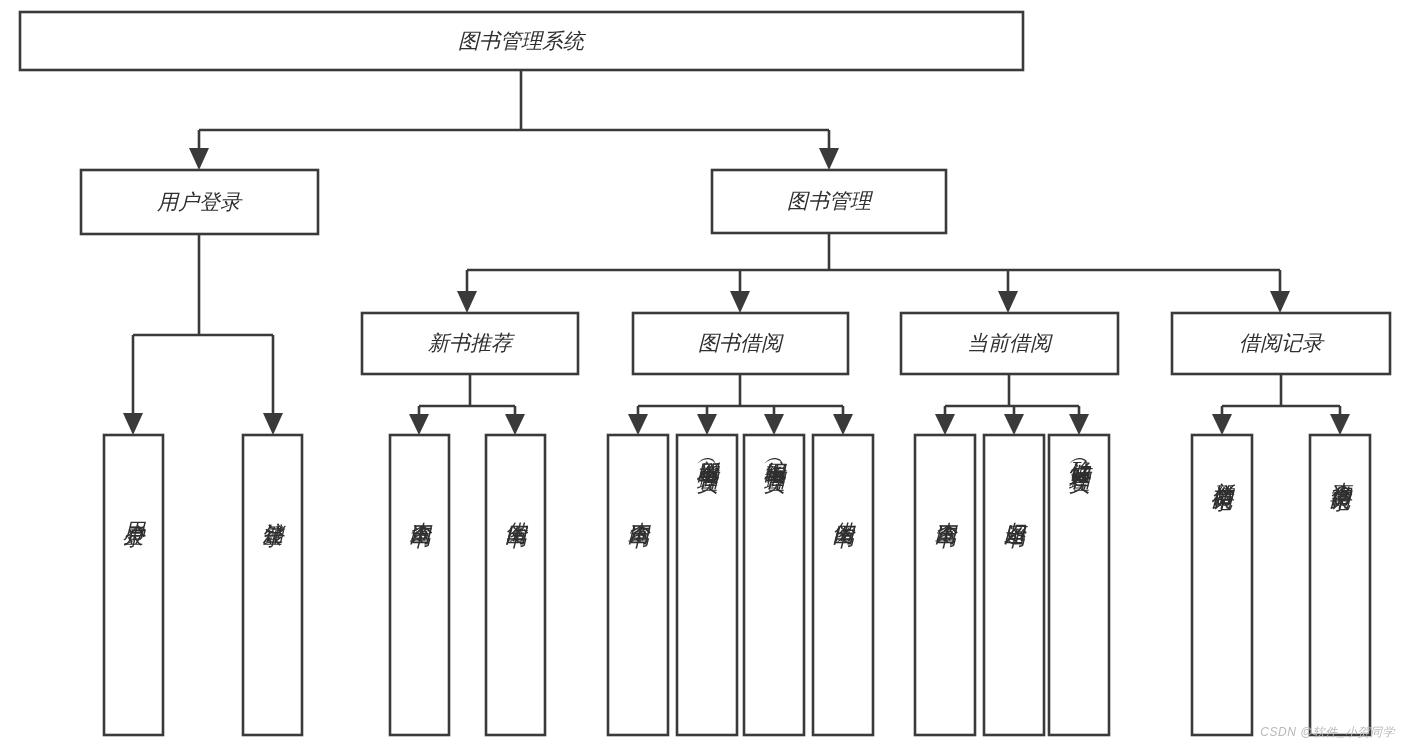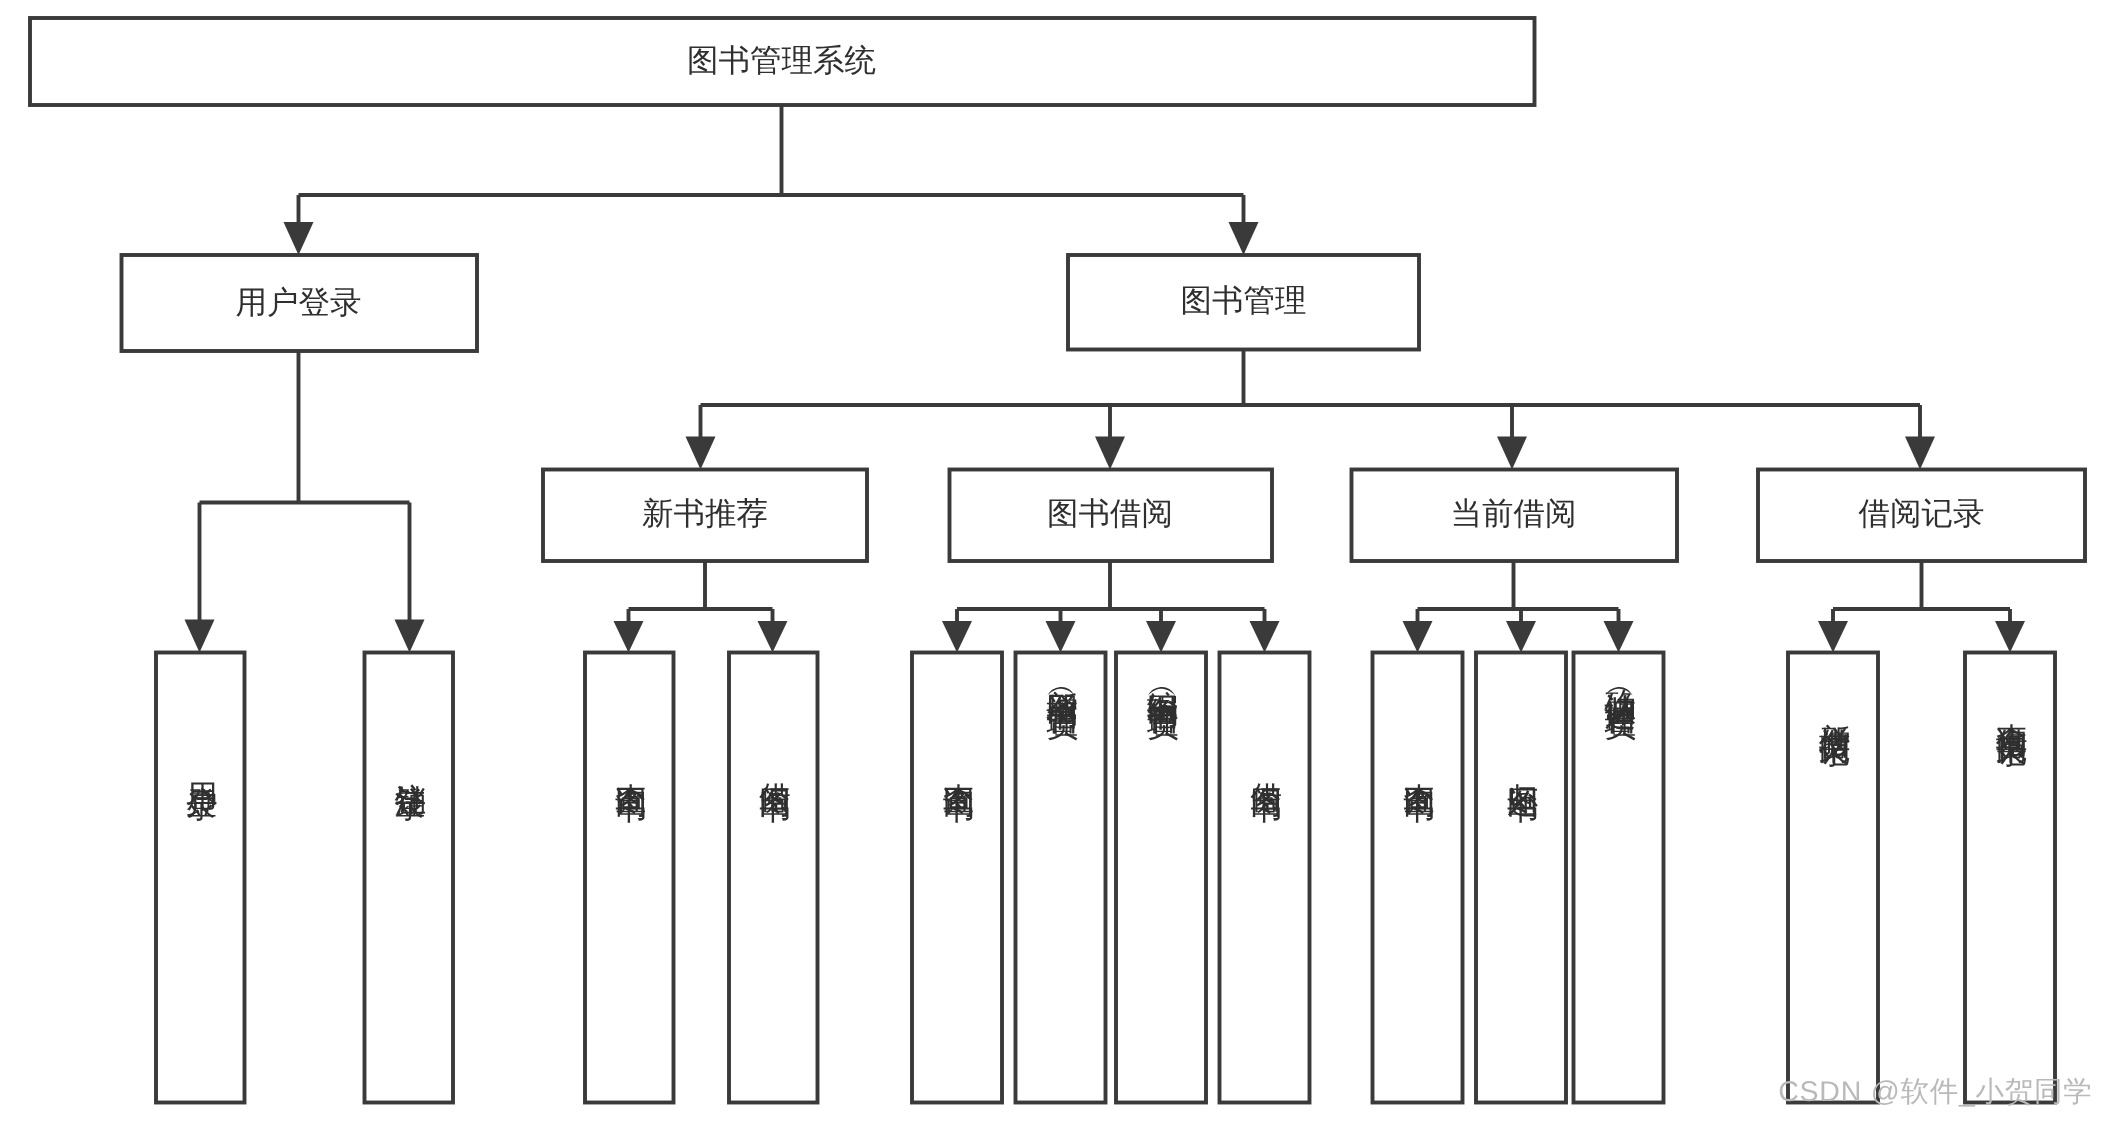--- a/index.html
+++ b/index.html
@@ -1,20 +1,20 @@
 <!DOCTYPE html>
 <html><head>
 <meta charset="utf-8">
 <style>
   html,body{margin:0;padding:0;background:#ffffff;}
   body{
     font-family:"Liberation Sans","DejaVu Sans",sans-serif;
     width:1405px;height:747px;overflow:hidden;
   }
-  #diagram-root{position:relative;width:1405px;height:747px;background:#fff;}
+  #diagram-root{position:relative;width:1405px;height:747px;background:#fff;font-style:italic;}
   svg.flow{position:absolute;left:0;top:0;width:1405px;height:747px;display:block;}
   .node-box{fill:#ffffff;stroke:#3a3a3a;stroke-width:2.6;}
   .conn{stroke:#3a3a3a;stroke-width:2.6;fill:none;stroke-linecap:butt;}
   .arrow-head{fill:#3a3a3a;stroke:none;}
   .node-label{
     font-family:"Liberation Sans","DejaVu Sans",sans-serif;
     fill:#2f2f2f;font-size:21px;
   }
   .node-label.horiz{text-anchor:middle;dominant-baseline:middle;}
   .vert-label-wrap{
@@ -23,21 +23,21 @@
   }
   .vert-label{
     writing-mode:vertical-rl;text-orientation:upright;
     font-family:"Liberation Sans","DejaVu Sans",sans-serif;
     font-size:21px;color:#2f2f2f;line-height:1.06;letter-spacing:2px;
     white-space:nowrap;
   }
   .watermark{
     position:absolute;right:10px;bottom:6px;
     font-family:"Liberation Sans","DejaVu Sans",sans-serif;
-    font-size:19px;color:#b9b9b9;letter-spacing:.5px;user-select:none;
+    font-size:12px;color:#b9b9b9;letter-spacing:.5px;user-select:none;
   }
 </style>
 </head>
 <body>
 
 <div id="diagram-root">
 
   <svg class="flow" viewBox="0 0 1405 747">
 
     <g>

